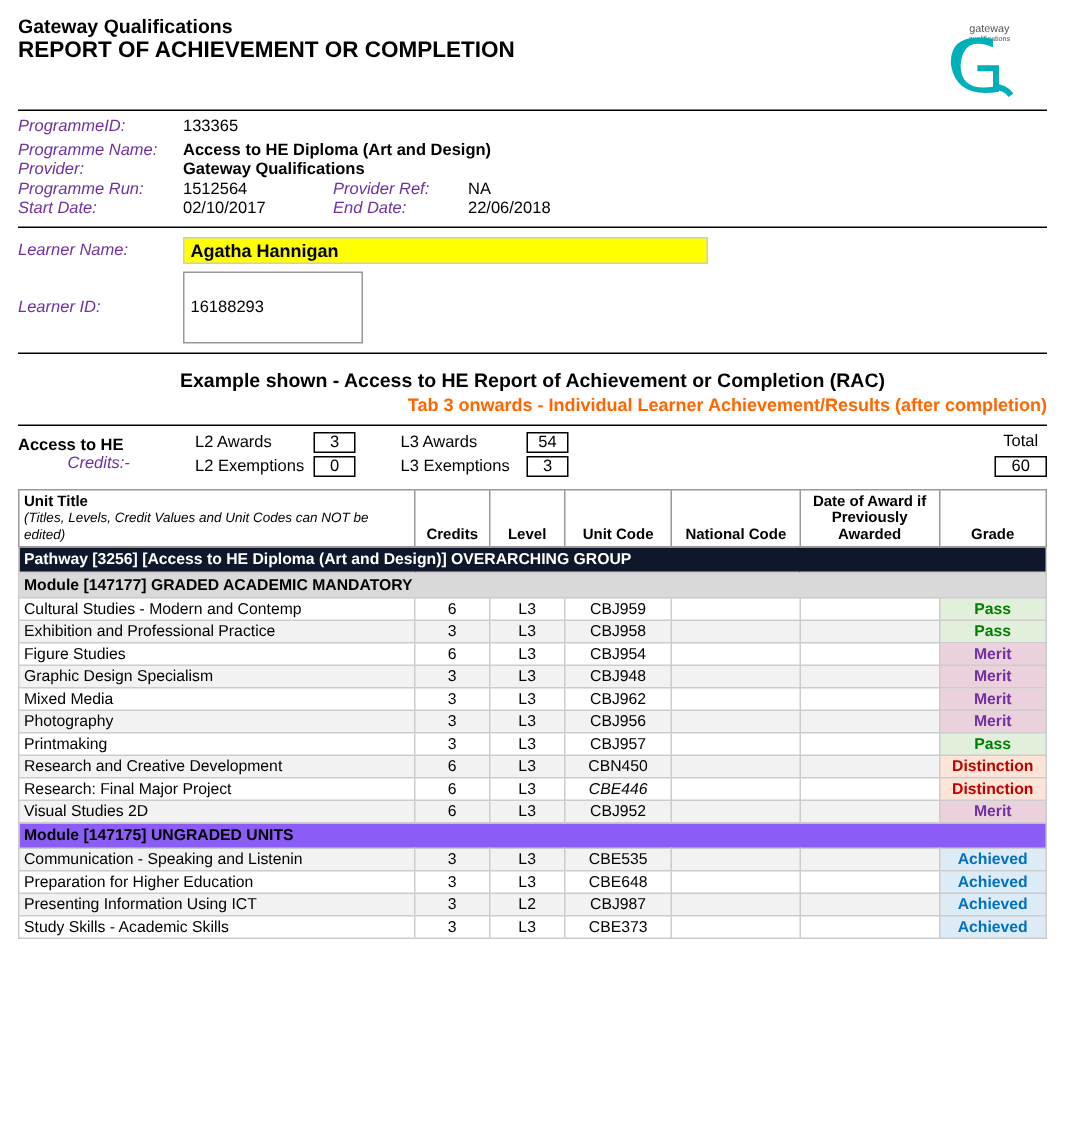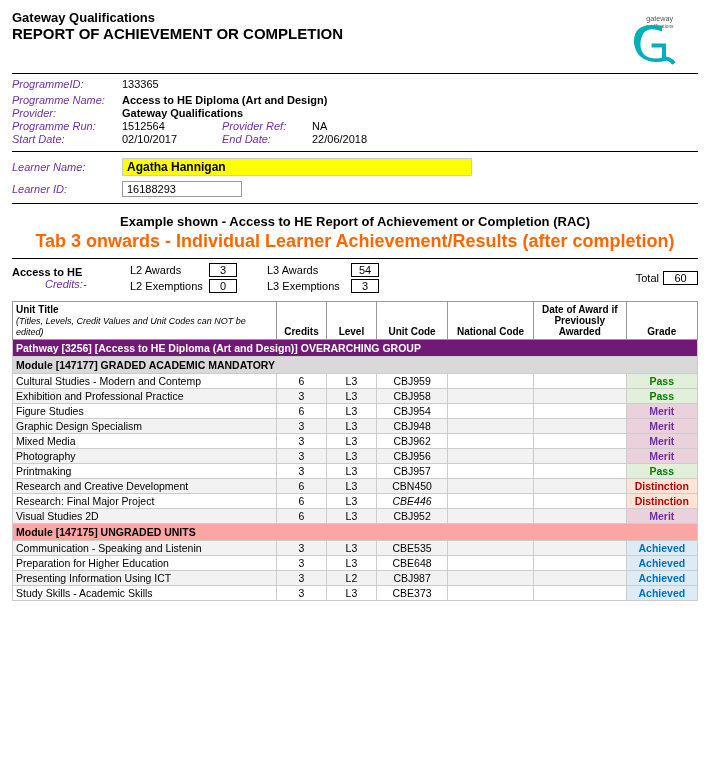--- a/index.html
+++ b/index.html
@@ -65,38 +65,39 @@
     .learner-name-box {
       background: #FFFF00;
       border: 1px solid #ccc;
       padding: 1px 4px;
       min-width: 350px;
       font-weight: bold;
       font-size: 12px;
     }
     .learner-id-box {
       border: 1px solid #999;
-      padding: 1px 4px;
+      padding: 17px 4px;
       min-width: 120px;
       font-size: 11px;
     }
 
     .example-section {
       margin: 10px 0 6px 0;
       text-align: center;
     }
     .example-title {
       font-size: 13px;
       font-weight: bold;
       margin-bottom: 2px;
     }
     .example-subtitle {
-      font-size: 18px;
+      font-size: 12px;
       color: #FF6600;
       font-weight: bold;
+      text-align: right;
     }
     .credit-box {
       border: 1px solid #000;
       min-width: 28px;
       padding: 0 3px;
       text-align: center;
       font-size: 11px;
     }
 
     .credits-wrapper {
@@ -146,21 +147,21 @@
     .th-date { width: 13%; }
     .th-grade { width: 10%; }
 
     .th-subtitle {
       font-weight: normal;
       font-size: 9px;
       font-style: italic;
     }
 
     .pathway-row td {
-      background: #701a75;
+      background: #0f172a;
       color: white;
       font-weight: bold;
       padding: 2px 3px;
     }
     .module-row td {
       background: #D9D9D9;
       font-weight: bold;
       padding: 2px 3px;
     }
     .data-row td {
@@ -170,21 +171,21 @@
       background: #F2F2F2;
     }
 
     .grade-pass { color: green; font-weight: bold; background: #E2EFDA !important; }
     .grade-merit { color: #7030A0; font-weight: bold; background: #EAD1DC !important; }
     .grade-distinction { color: #C00000; font-weight: bold; background: #FCE4D6 !important; }
     .grade-exemption { color: #FF6600; font-weight: bold; }
     .grade-achieved { color: #0070C0; font-weight: bold; background: #DDEBF7 !important; }
 
     .module-ungraded-row td {
-      background: #fca5a5;
+      background: #8b5cf6;
       font-weight: bold;
       padding: 2px 3px;
     }
   </style>
 </head>
 <body>
 
 <div class="header-section">
   <div class="header-title">
     <h1>Gateway Qualifications</h1>
@@ -276,21 +277,21 @@
     <div class="credits-pair-row">
       <span style="min-width:80px; font-size:11px;">L3 Awards</span>
       <span class="credit-box">54</span>
     </div>
     <div class="credits-pair-row">
       <span style="min-width:80px; font-size:11px;">L3 Exemptions</span>
       <span class="credit-box">3</span>
     </div>
   </div>
 
-  <div style="display:flex; align-items:center; gap:4px; margin-left:auto;">
+  <div style="display:flex; align-items:center; gap:4px; margin-left:auto;flex-direction:column;">
     <span style="font-size:11px;">Total</span>
     <span class="credit-box" style="min-width:35px;">60</span>
   </div>
 </div>
 
 <table class="unit-table">
   <thead>
     <tr>
       <th class="th-unit-title">
         <span>Unit Title</span><br>

